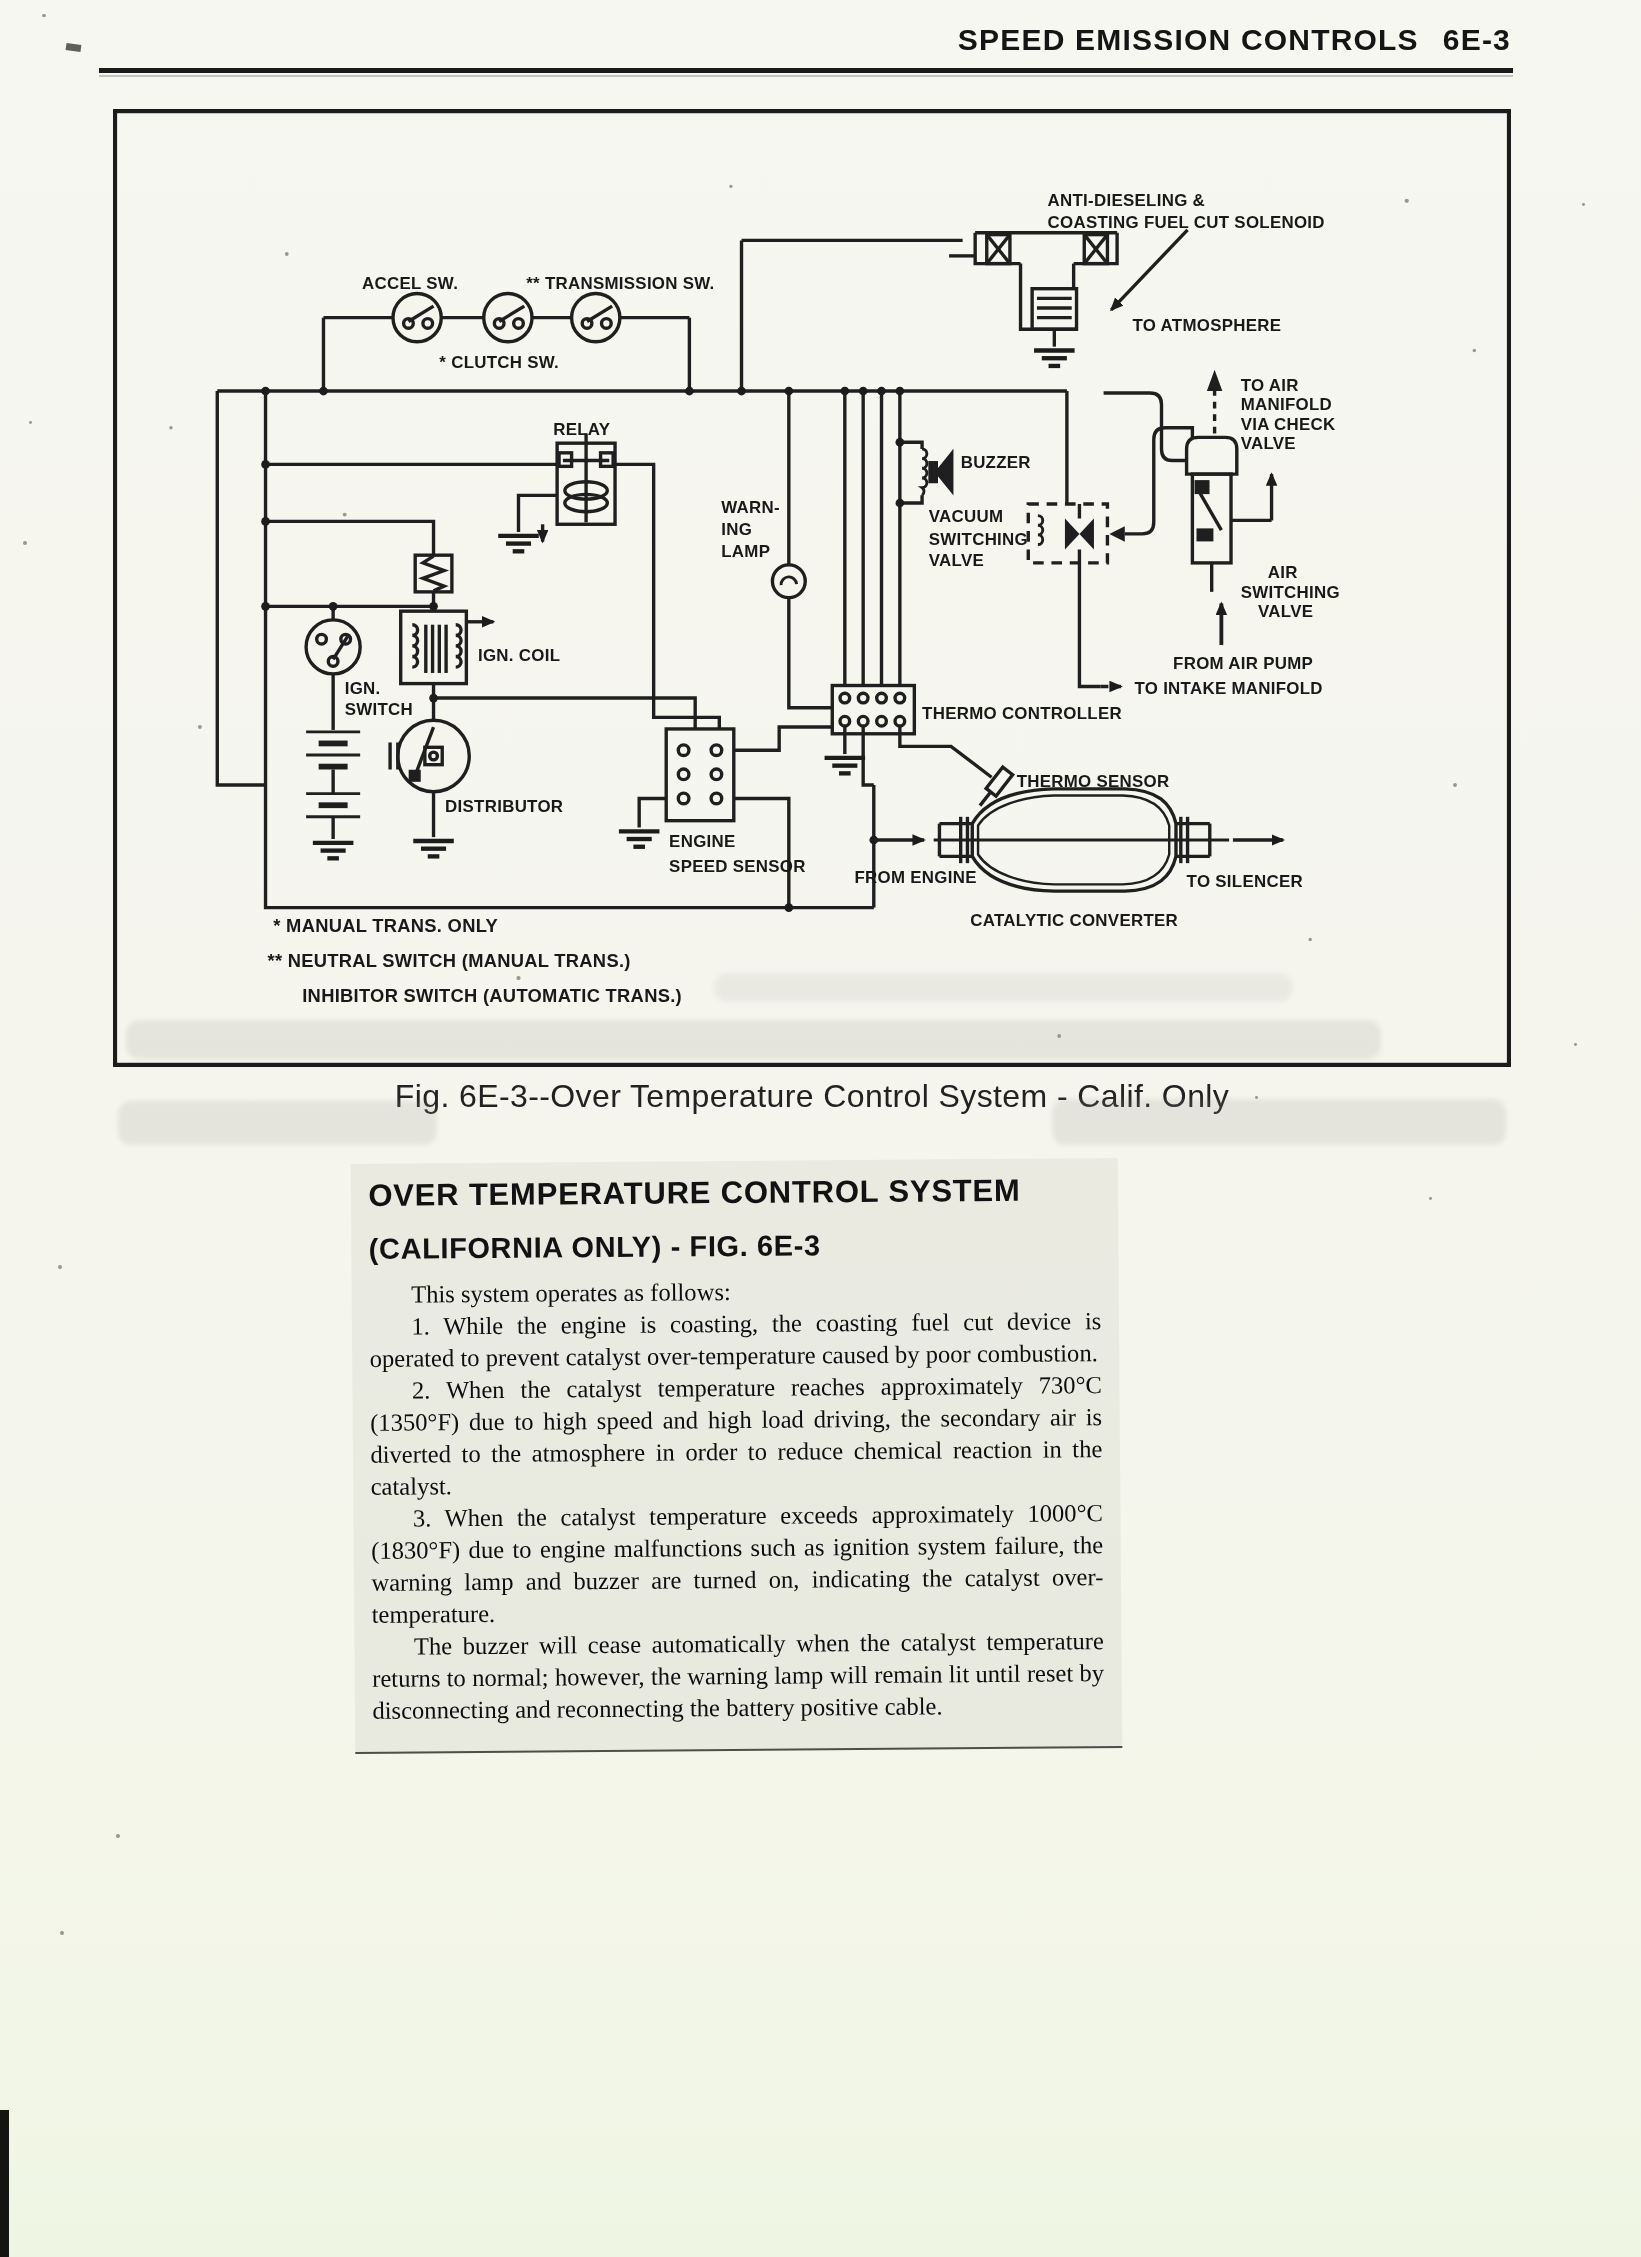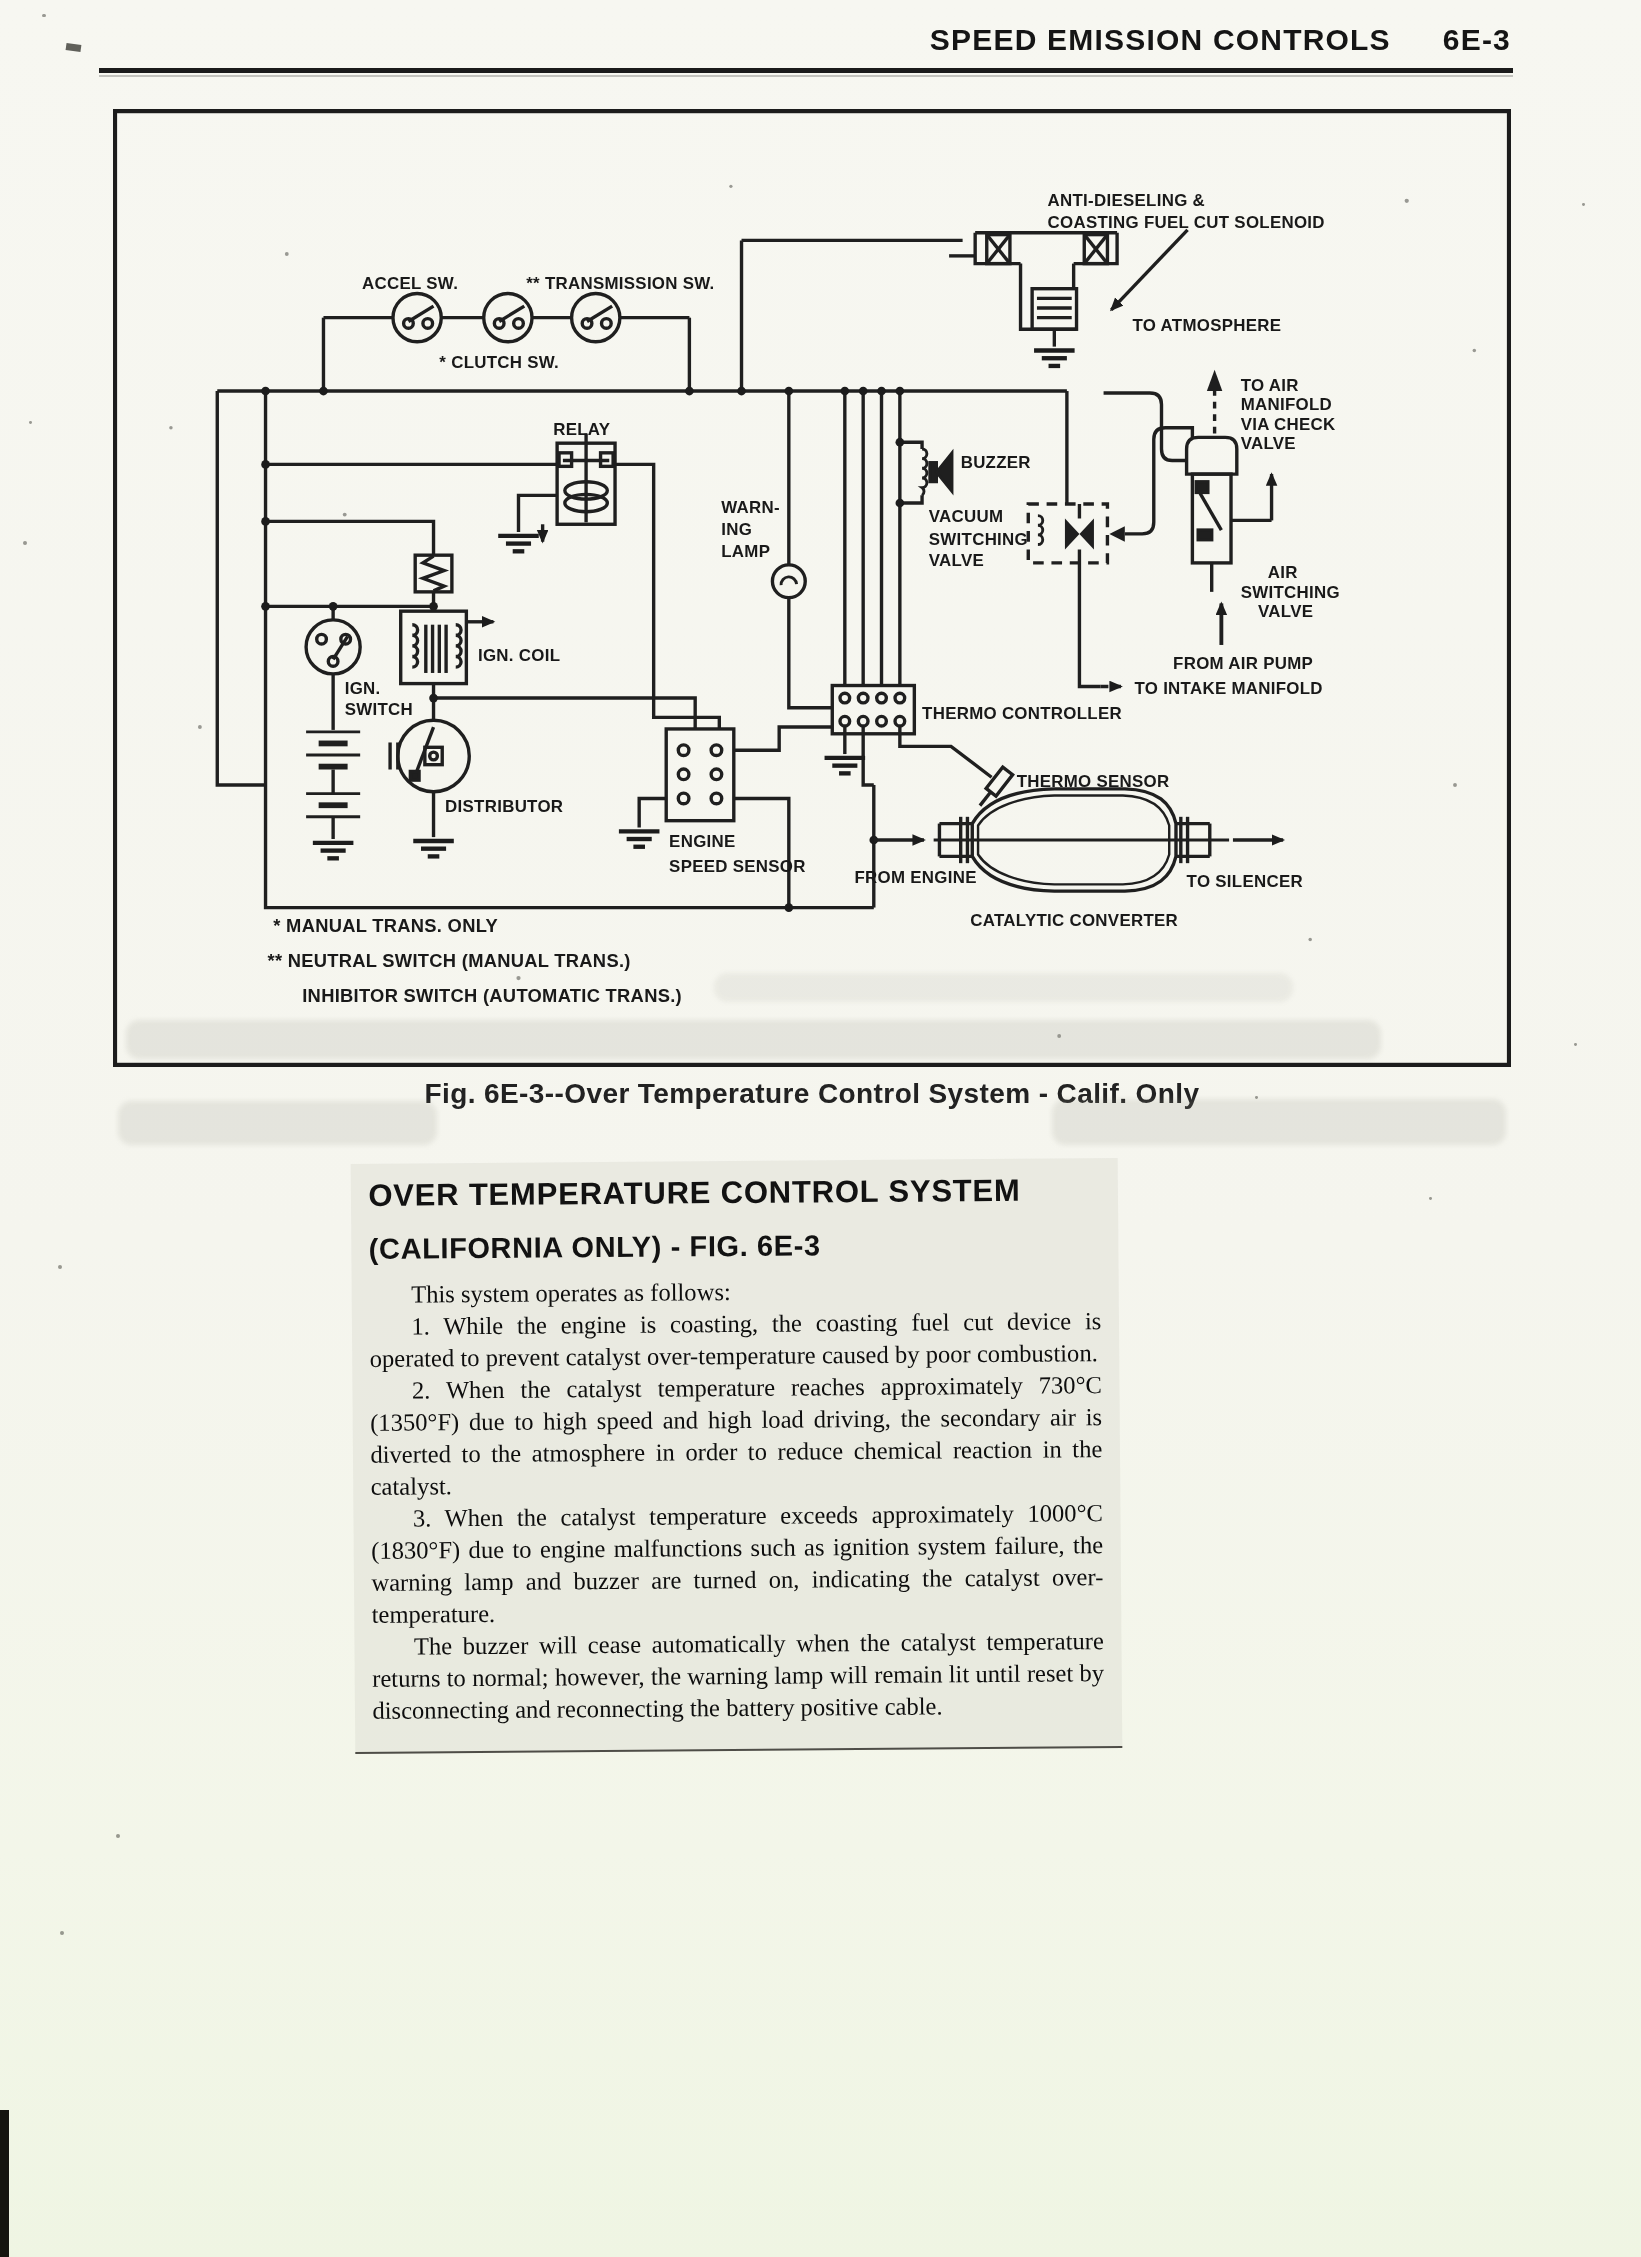--- a/index.html
+++ b/index.html
@@ -5,27 +5,27 @@
   html,body{margin:0;padding:0;background:#888;}
   .page{
     position:relative;width:1641px;height:2257px;overflow:hidden;
     background:linear-gradient(180deg,#f7f7f1 0%,#f5f5ee 55%,#f3f6e9 82%,#eff5e3 100%);
     font-family:"Liberation Sans",sans-serif;color:#161616;
   }
   .hdr{
     position:absolute;left:101px;top:23px;width:1410px;text-align:right;
     font-weight:bold;font-size:30px;letter-spacing:1.2px;color:#151515;
   }
-  .hdr .code{margin-left:52px;}
+  .hdr .code{margin-left:24px;}
   .hdr-rule{position:absolute;left:99px;top:68px;width:1414px;height:4.8px;background:#1b1b1b;}
   .hdr-rule2{position:absolute;left:99px;top:75px;width:1414px;height:1.9px;background:rgba(40,40,40,.25);}
   .frame{position:absolute;left:113px;top:109px;width:1398px;height:958px;}
   .caption{
     position:absolute;left:113px;top:1078px;width:1398px;text-align:center;
-    font-weight:bold;font-size:28px;color:#222;letter-spacing:0.4px;
+    font-weight:normal;font-size:32px;color:#222;letter-spacing:0.4px;
   }
   .article{
     position:absolute;left:353px;top:1161px;width:732px;
     padding:13.5px 17.4px 25px 17.4px;
     background:rgba(203,204,194,.28);
     transform:rotate(-0.45deg);
     border-bottom:2.9px solid #4e4d47;
   }
   .article h1{margin:0;font-size:31px;letter-spacing:0.8px;font-weight:bold;color:#121212;font-family:"Liberation Sans",sans-serif;}
   .article h2{margin:19.3px 0 13.5px 0;font-size:29px;letter-spacing:0.6px;font-weight:bold;color:#121212;font-family:"Liberation Sans",sans-serif;}

